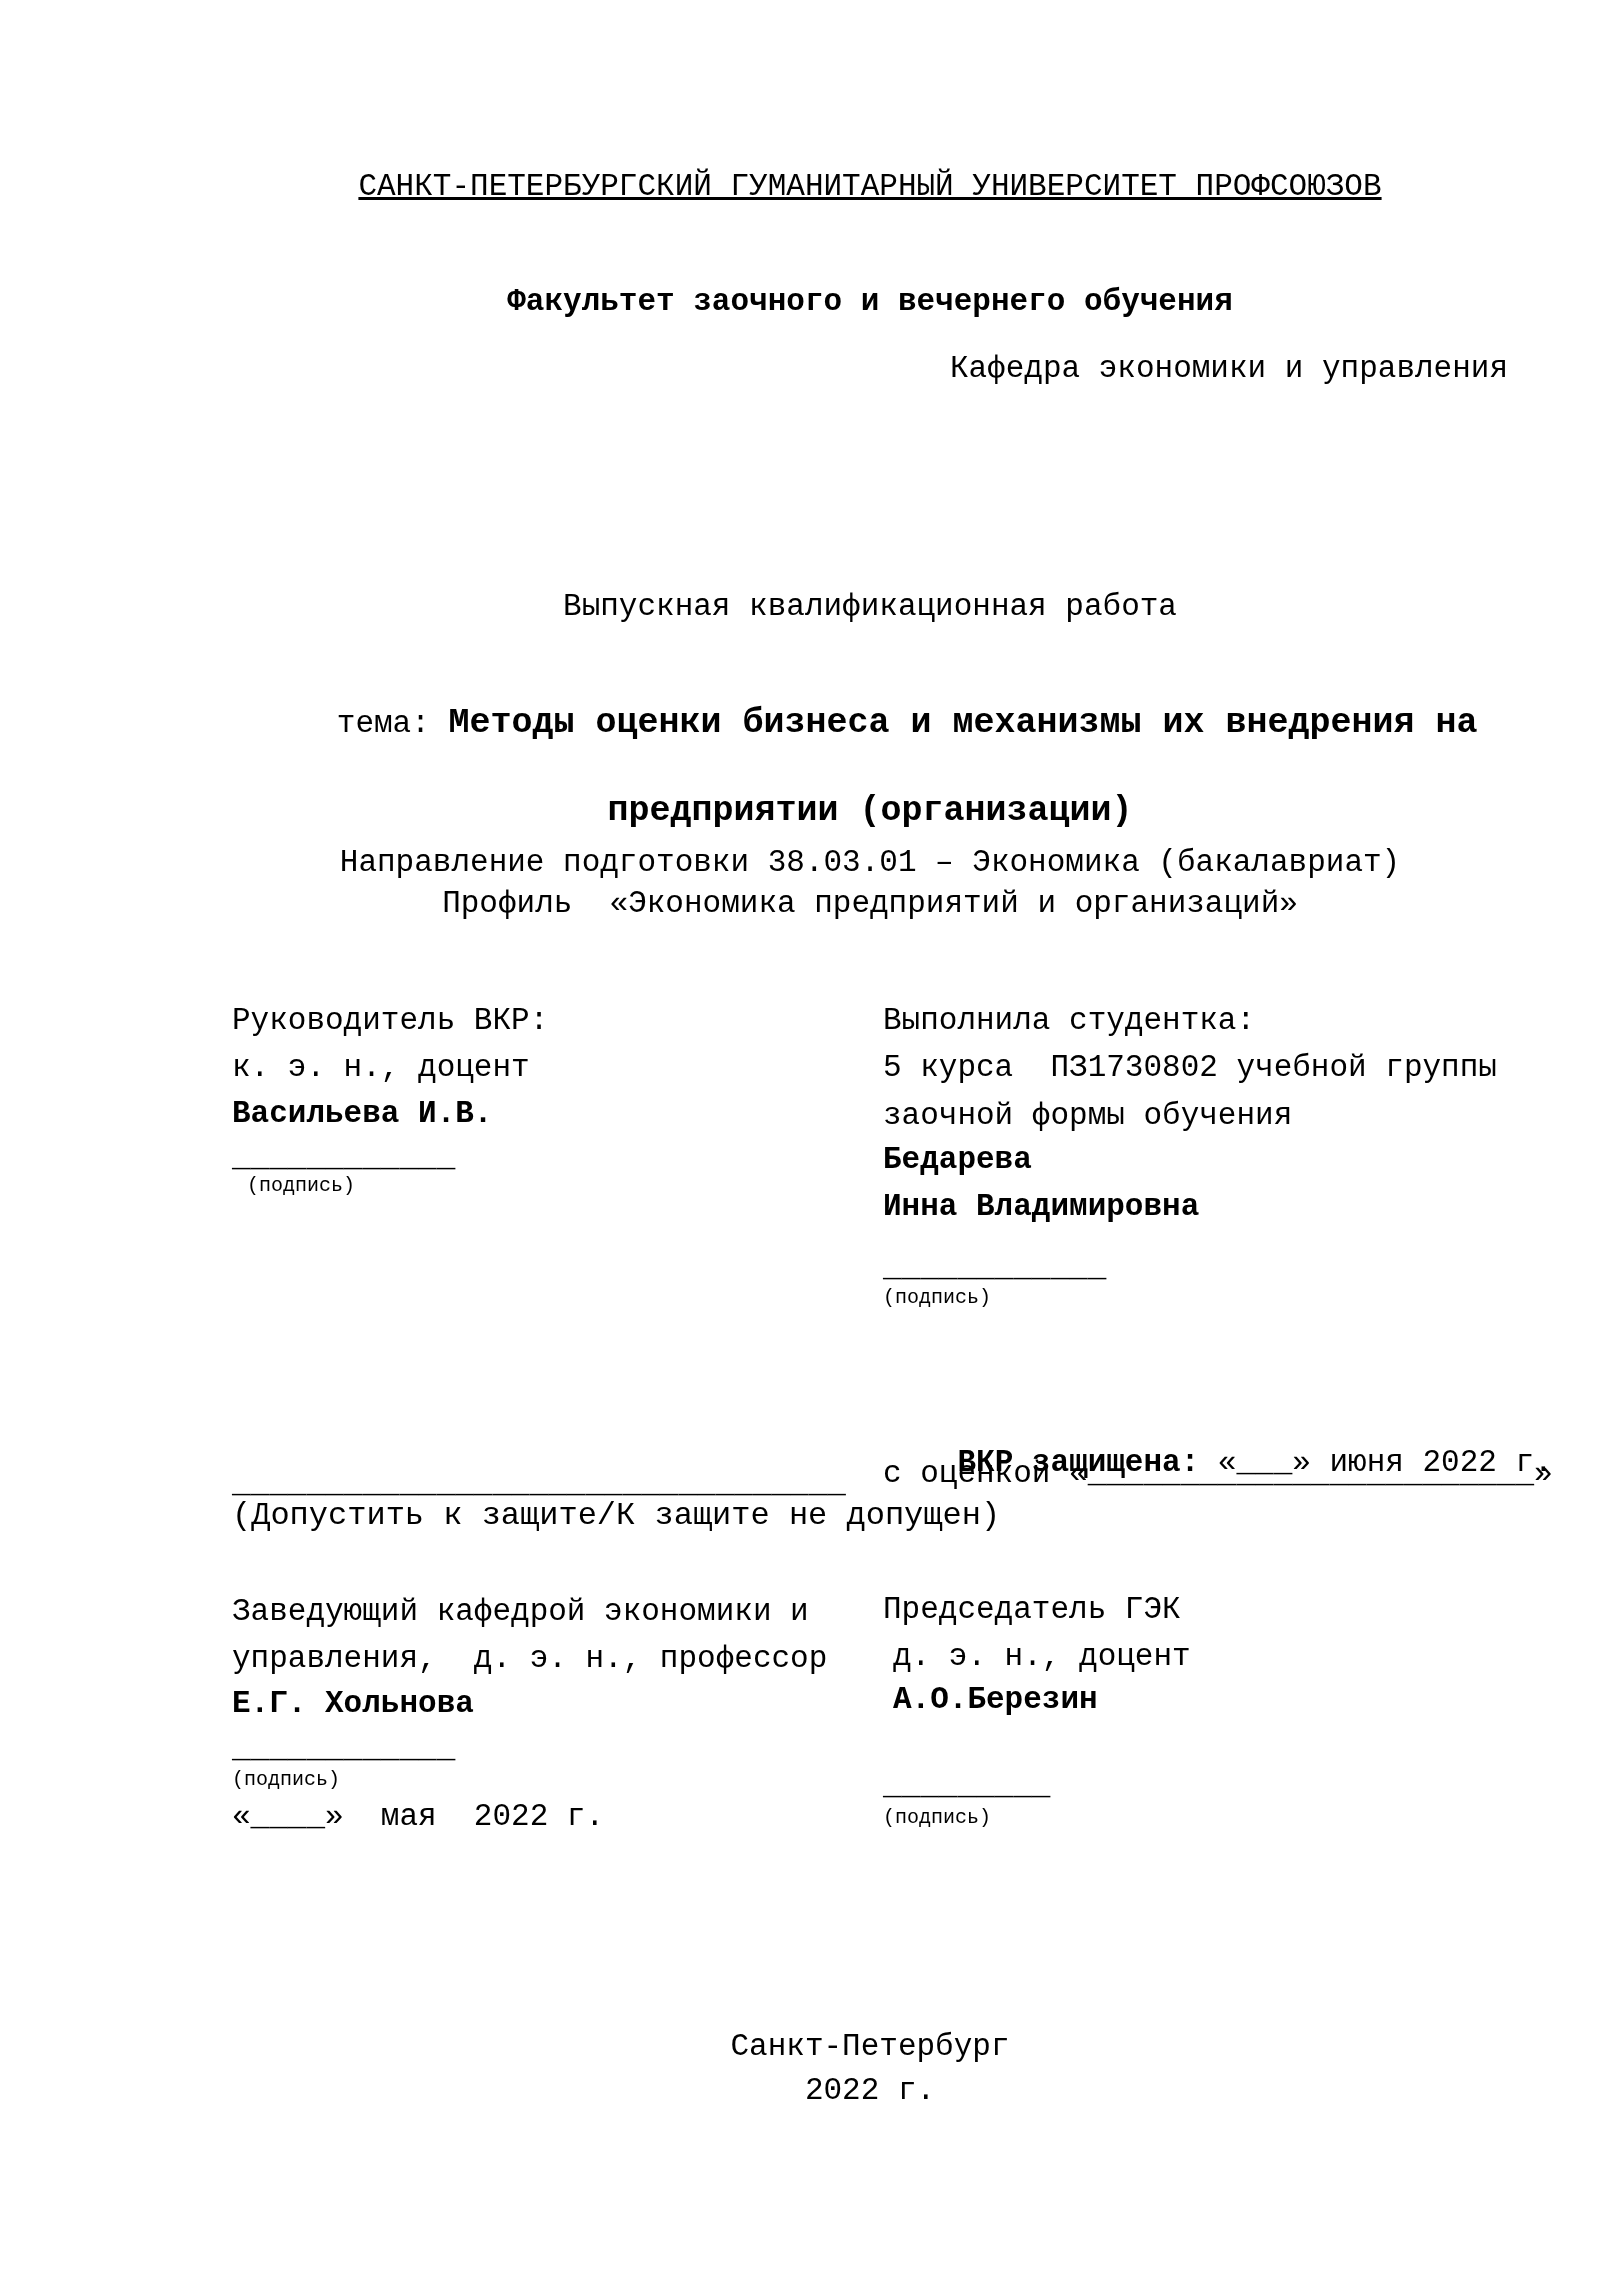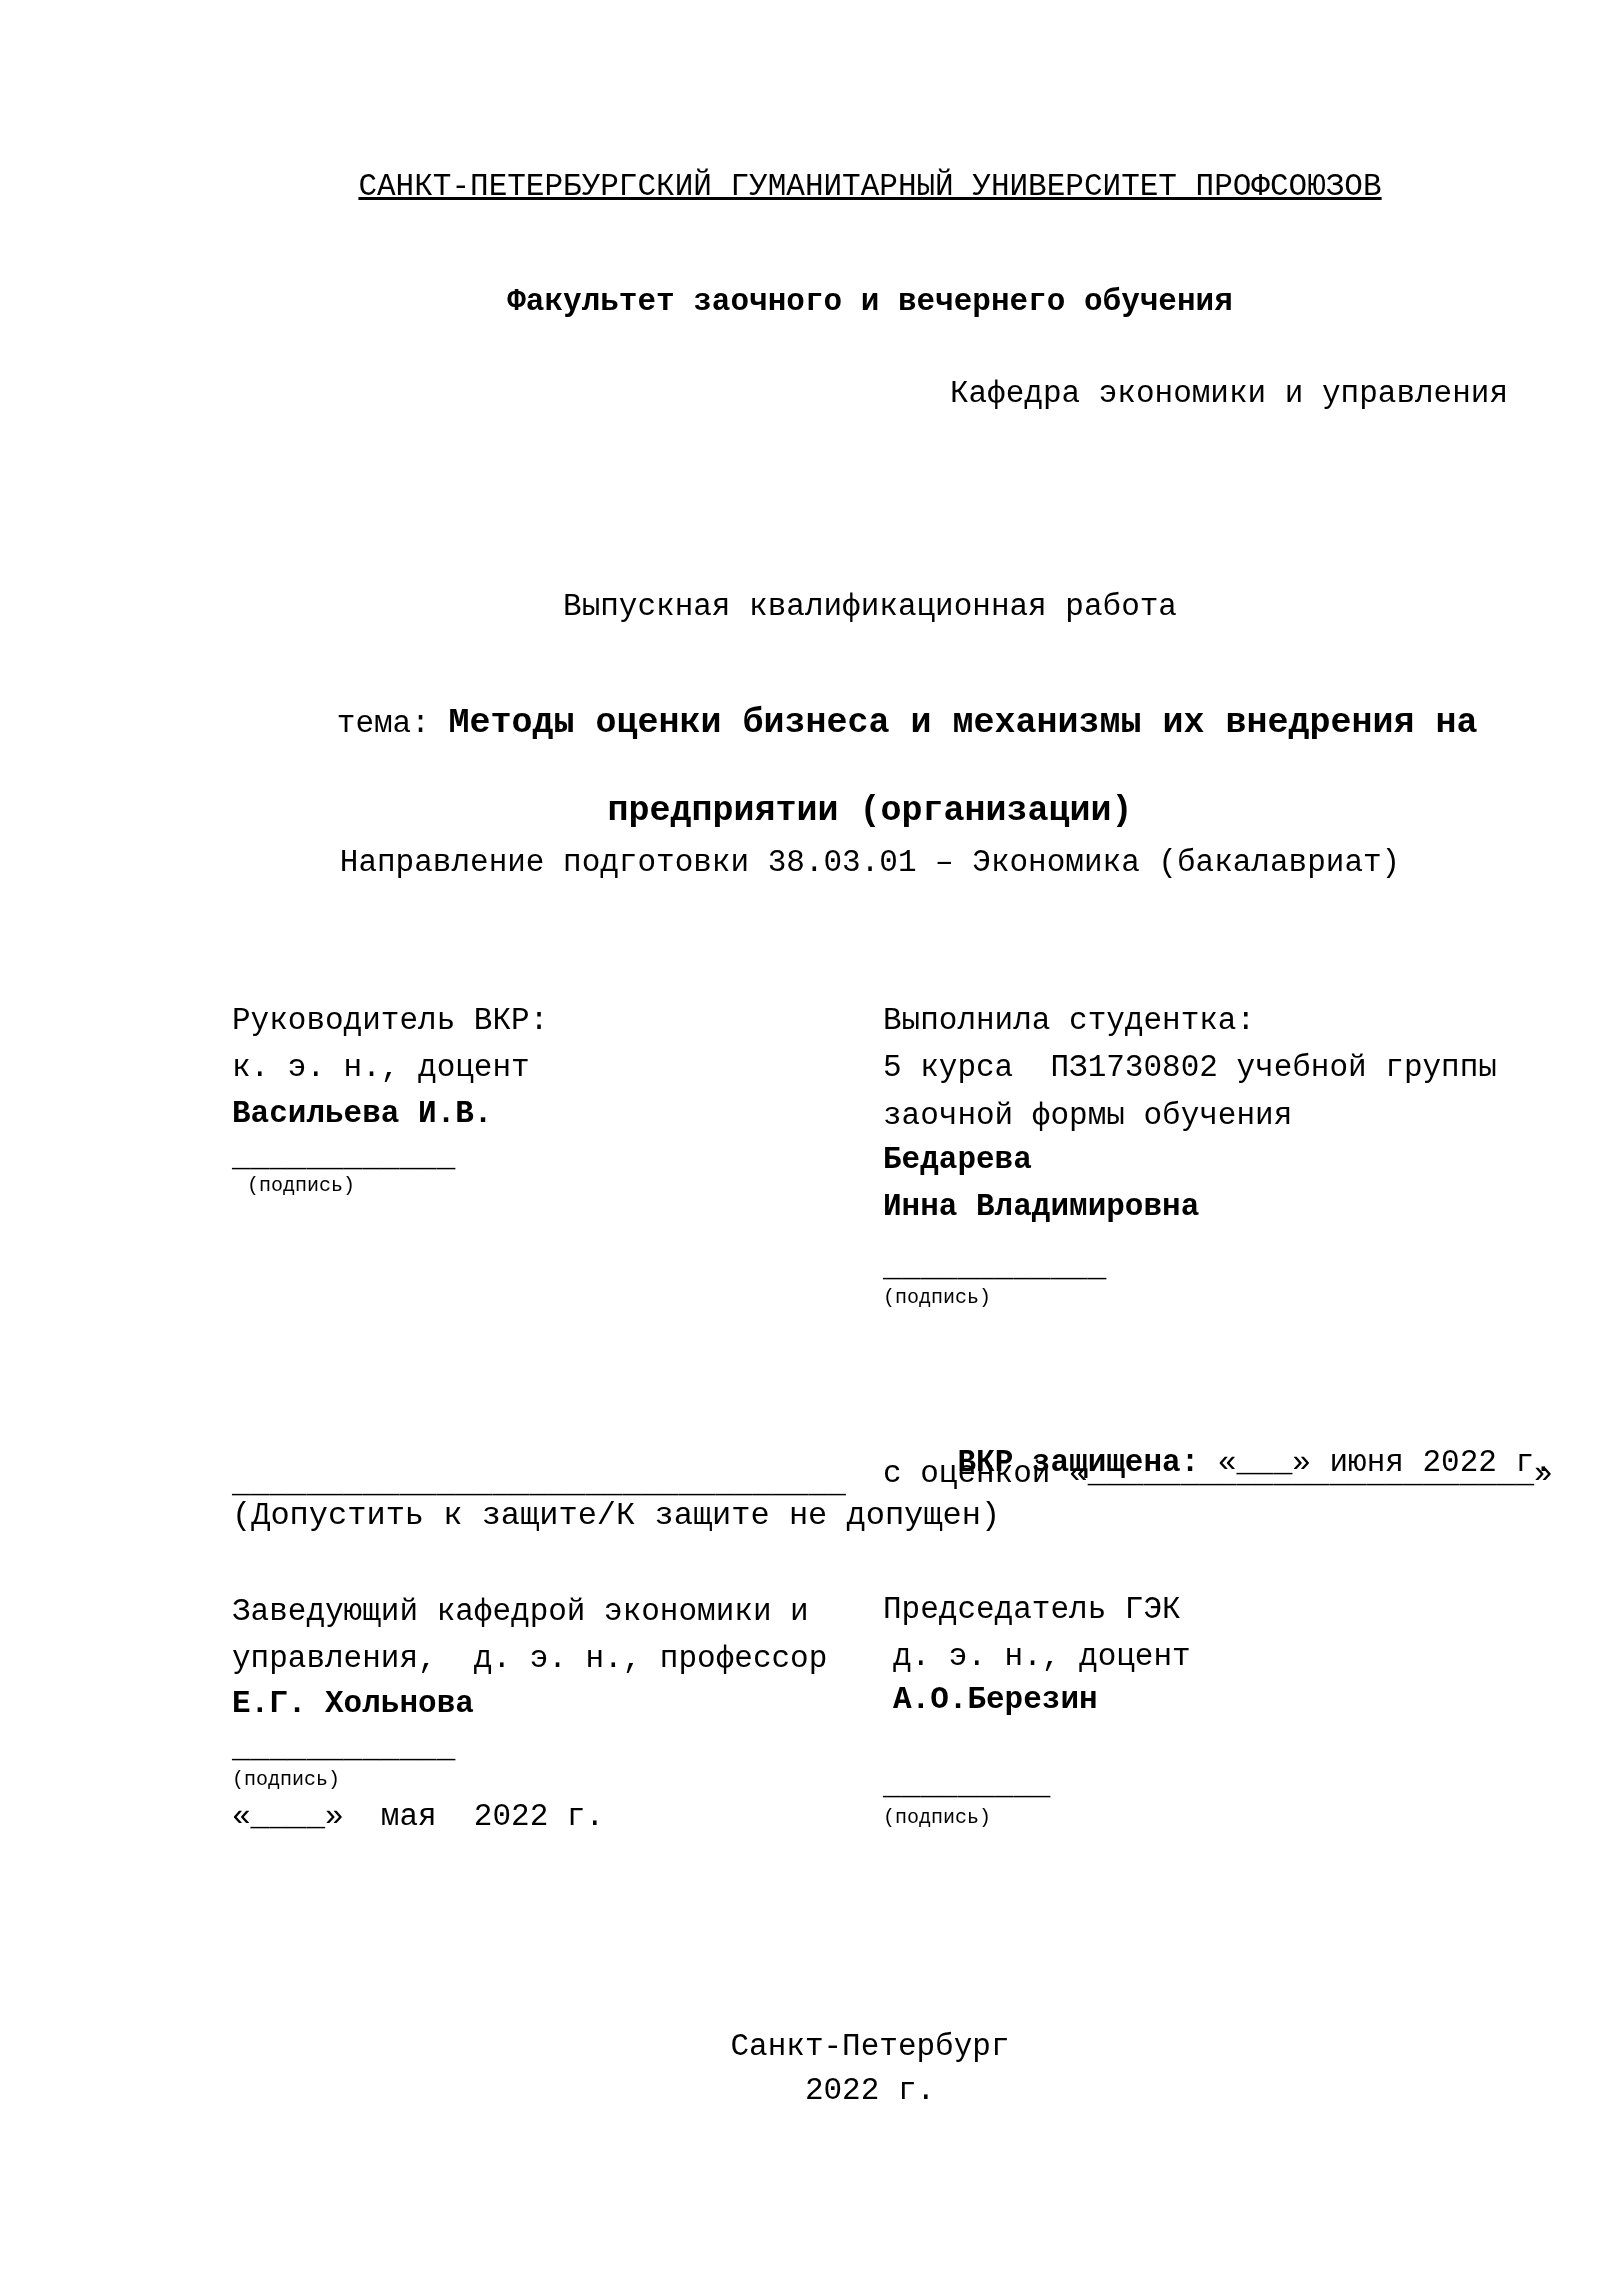--- a/index.html
+++ b/index.html
@@ -38,30 +38,31 @@
 </style>
 </head>
 <body>
 
 <div class="page">
 
   <div class="line center u" style="top:169px">САНКТ-ПЕТЕРБУРГСКИЙ ГУМАНИТАРНЫЙ УНИВЕРСИТЕТ ПРОФСОЮЗОВ</div>
 
   <div class="line center b" style="top:284px">Факультет заочного и вечернего обучения</div>
 
-  <div class="line rightalign" style="top:376px">Кафедра экономики и управления</div>
+  <div class="line rightalign" style="top:351px">Кафедра экономики и управления</div>
 
   <div class="line center" style="top:589px">Выпускная квалификационная работа</div>
 
   <div class="line center" style="top:667px">
     <span>тема: </span><span class="theme-title">Методы оценки бизнеса и механизмы их внедрения на</span>
   </div>
   <div class="line center theme-title" style="top:743px">предприятии (организации)</div>
 
   <div class="line center" style="top:845px">Направление подготовки 38.03.01 – Экономика (бакалавриат)</div>
+  <div class="line center" style="top:886px">Профиль  «Экономика предприятий и организаций»</div>
 
   <div class="line leftcol" style="top:1003px">Руководитель ВКР:</div>
   <div class="line leftcol" style="top:1050px">к. э. н., доцент</div>
   <div class="line leftcol b" style="top:1096px">Васильева И.В.</div>
   <div class="line leftcol" style="top:1140px">____________</div>
   <div class="line small" style="left:247px; top:1174px">(подпись)</div>
 
   <div class="line rightcol" style="top:1003px">Выполнила студентка:</div>
   <div class="line rightcol" style="top:1050px">5 курса  ПЗ1730802 учебной группы</div>
   <div class="line rightcol" style="top:1098px">заочной формы обучения</div>

